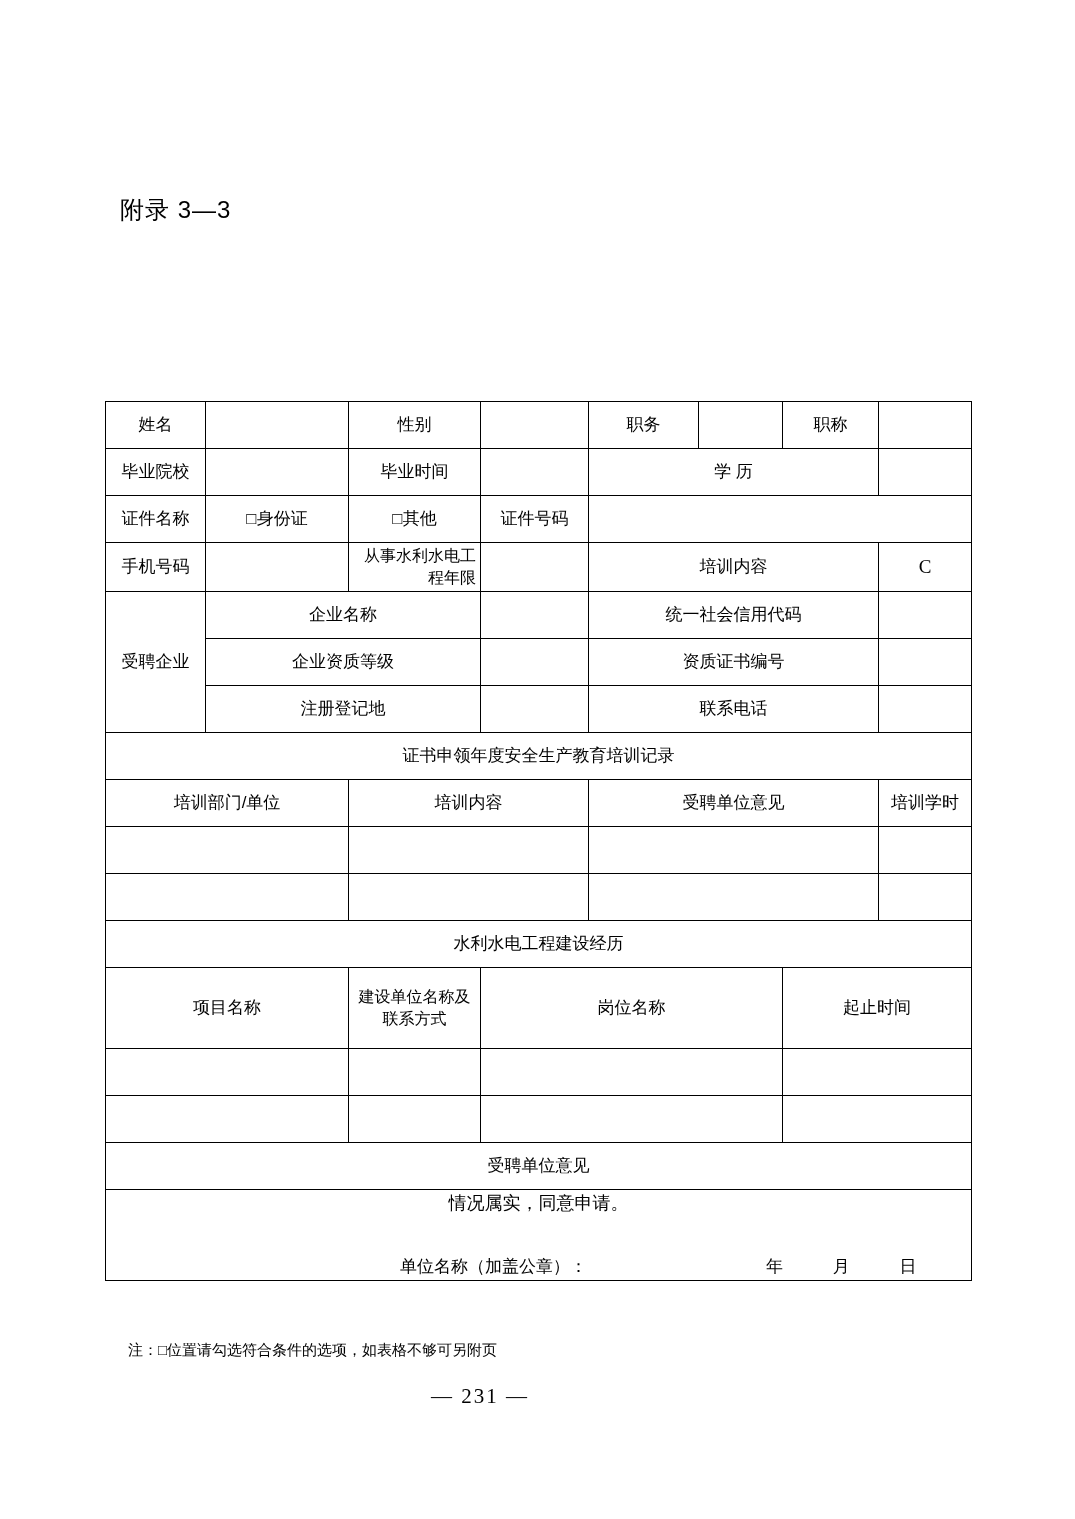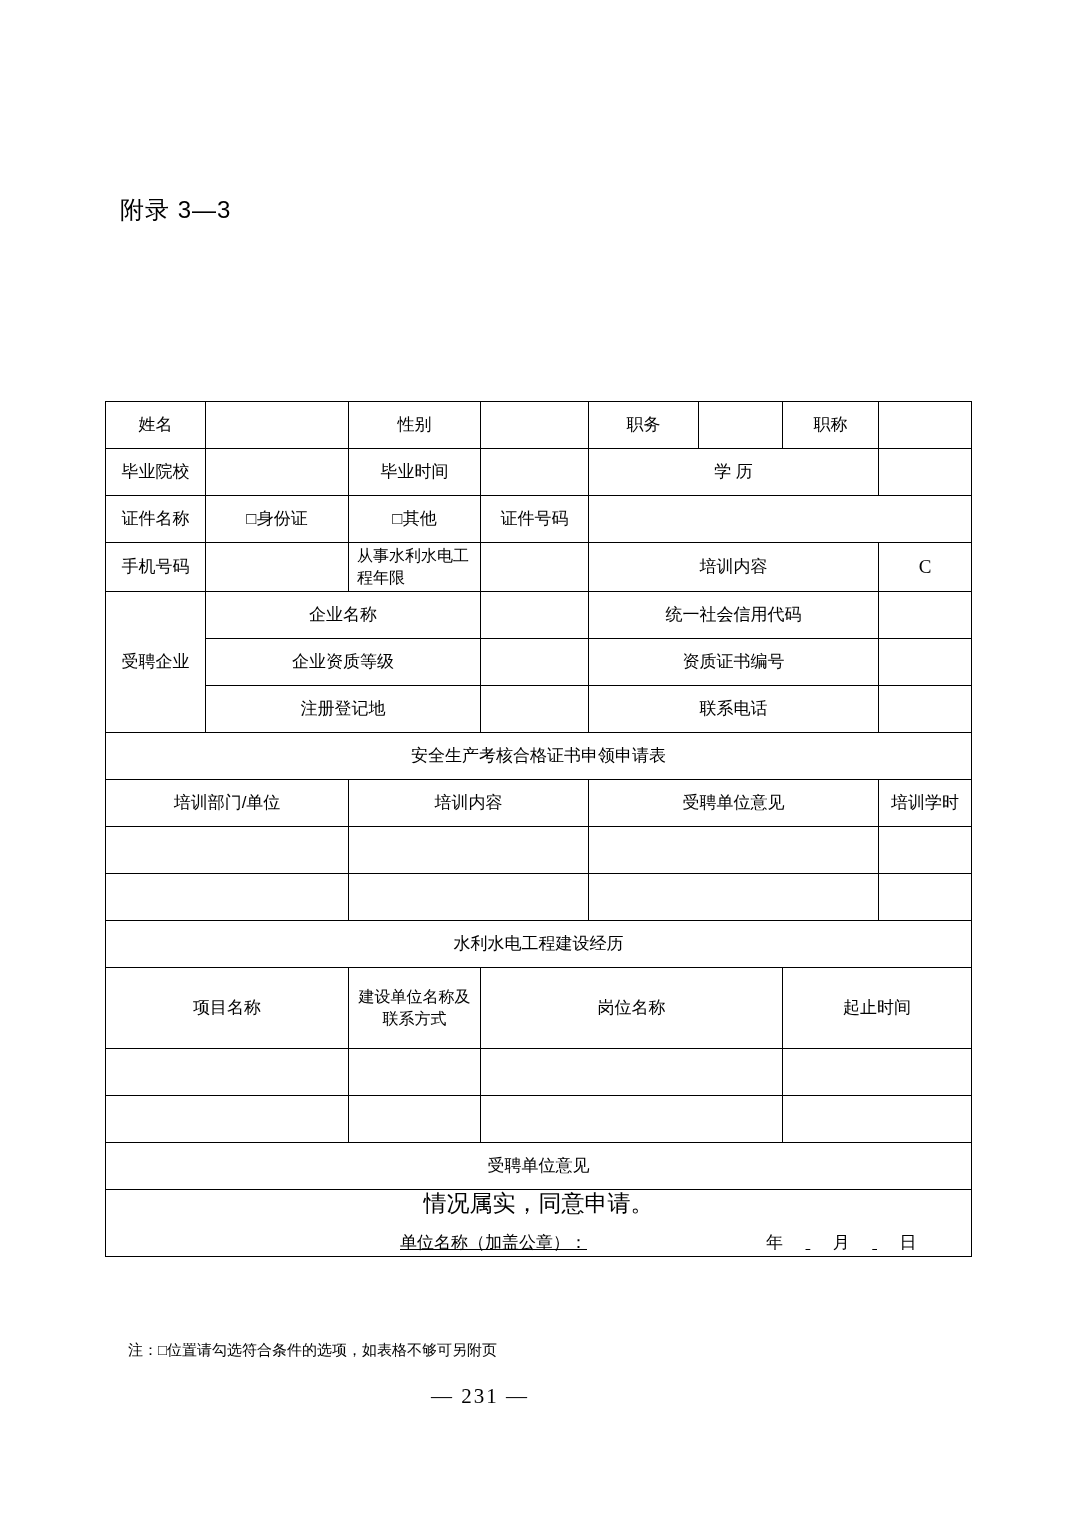--- a/index.html
+++ b/index.html
@@ -70,29 +70,28 @@
   .two-line { line-height: 20px; font-size: 16px; }
   .opinion-body {
     height: 108px;
     vertical-align: top;
     text-align: left;
     padding: 14px 18px 0 28px;
     position: relative;
   }
   .opinion-text {
     display: block;
-    font-size: 23px;
-    margin-bottom: 18px;
+    font-size: 18px;
+    margin-bottom: 42px;
   }
   .opinion-row2 {
     display: flex;
     align-items: flex-end;
     font-size: 17px;
     padding-left: 290px;
-    text-decoration: underline;
   }
   .opinion-row2 .date-spans {
     margin-left: auto;
     padding-right: 28px;
     letter-spacing: 0;
   }
   .opinion-row2 .date-spans span {
     display: inline-block;
     width: 62px;
     text-align: center;
@@ -165,21 +164,21 @@
       <td>证件名称</td>
       <td class="checkbox-cell">□身份证</td>
       <td class="checkbox-cell">□其他</td>
       <td>证件号码</td>
       <td colspan="4" class="blank"></td>
     </tr>
 
     <tr>
       <td class="tall">手机号码</td>
       <td class="blank tall"></td>
-      <td class="two-line tall" style="text-align:left;padding-left:8px">从事水利水电工程年限</td>
+      <td class="two-line tall" style="text-align:right;padding-left:8px">从事水利水电工程年限</td>
       <td class="blank tall"></td>
       <td colspan="3" class="tall">培训内容</td>
       <td class="tall cert-type-val">C</td>
     </tr>
 
     <tr>
       <td rowspan="3">受聘企业</td>
       <td colspan="2">企业名称</td>
       <td class="blank"></td>
       <td colspan="3">统一社会信用代码</td>
@@ -192,21 +191,21 @@
       <td class="blank"></td>
     </tr>
     <tr>
       <td colspan="2">注册登记地</td>
       <td class="blank"></td>
       <td colspan="3">联系电话</td>
       <td class="blank"></td>
     </tr>
 
     <tr>
-      <td colspan="8" class="tall">安全生产考核合格证书申领申请表</td>
+      <td colspan="8" class="tall">证书申领年度安全生产教育培训记录</td>
     </tr>
     <tr>
       <td colspan="2">培训部门/单位</td>
       <td colspan="2">培训内容</td>
       <td colspan="3">受聘单位意见</td>
       <td>培训学时</td>
     </tr>
     <tr>
       <td colspan="2" class="row-empty"></td>
       <td colspan="2" class="row-empty"></td>

